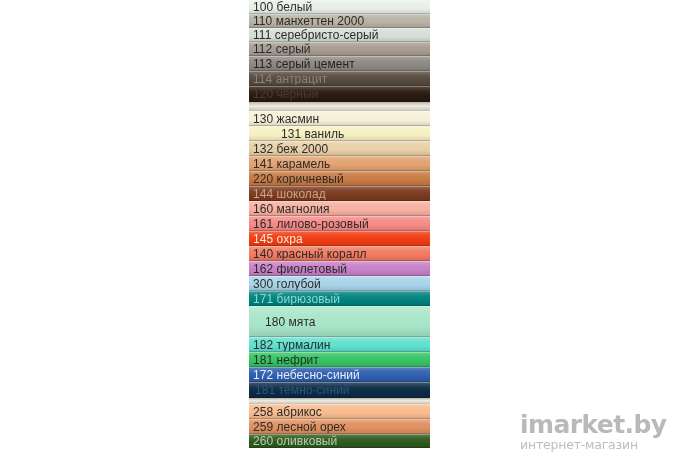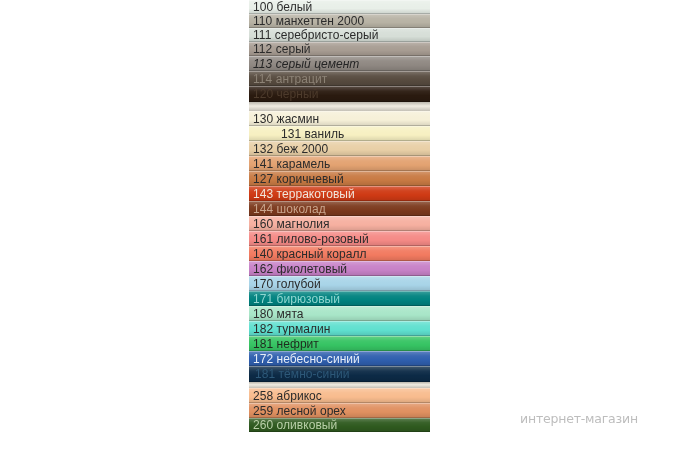--- a/index.html
+++ b/index.html
@@ -113,21 +113,21 @@
     <div class="swatch-row" style="background: rgb(214, 222, 215); height: 14px;">
       <div class="row-sheen"></div>
       <span class="swatch-label" style="color: rgb(43, 43, 43); position: relative;">111 серебристо-серый</span>
     </div>
     <div class="swatch-row" style="background: rgb(167, 156, 146); height: 14px;">
       <div class="row-sheen"></div>
       <span class="swatch-label" style="color: rgb(43, 43, 43); position: relative;">112 серый</span>
     </div>
     <div class="swatch-row" style="background: rgb(143, 136, 130); height: 15px;">
       <div class="row-sheen"></div>
-      <span class="swatch-label" style="color: rgb(36, 36, 36); position: relative; font-style: italic;">113 серый цемент</span>
+      <span class="swatch-label" style="color: rgb(36, 36, 36); position: relative;">113 серый цемент</span>
     </div>
     <div class="swatch-row" style="background: rgb(87, 75, 63); height: 15px;">
       <div class="row-sheen"></div>
       <span class="swatch-label" style="color: rgb(140, 130, 117); position: relative;">114 антрацит</span>
     </div>
     <div class="swatch-row" style="background: rgb(42, 26, 15); height: 16px;">
       <div class="row-sheen"></div>
       <span class="swatch-label" style="color: rgb(77, 59, 44); position: relative;">120 чёрный</span>
     </div>
     <div class="gap-row" style="background: rgb(239, 234, 222); height: 9px;"></div>
@@ -142,55 +142,55 @@
     <div class="swatch-row" style="background: rgb(232, 207, 166); height: 15px;">
       <div class="row-sheen"></div>
       <span class="swatch-label" style="color: rgb(43, 43, 43); position: relative;">132 беж 2000</span>
     </div>
     <div class="swatch-row" style="background: rgb(227, 162, 113); height: 15px;">
       <div class="row-sheen"></div>
       <span class="swatch-label" style="color: rgb(43, 43, 43); position: relative;">141 карамель</span>
     </div>
     <div class="swatch-row" style="background: rgb(200, 122, 67); height: 15px;">
       <div class="row-sheen"></div>
-      <span class="swatch-label" style="color: rgb(43, 43, 43); position: relative;">127 коричневый</span>
-    </div>
-    <div class="swatch-row" style="background: rgb(207, 58, 20); height: 15px;">
-      <div class="row-sheen"></div>
-      <span class="swatch-label" style="color: rgb(240, 230, 220); position: relative;">143 терракотовый</span>
+      <span class="swatch-label" style="color: rgb(43, 43, 43); position: relative;">220 коричневый</span>
     </div>
     <div class="swatch-row" style="background: rgb(124, 58, 30); height: 15px;">
       <div class="row-sheen"></div>
       <span class="swatch-label" style="color: rgb(201, 164, 140); position: relative;">144 шоколад</span>
     </div>
     <div class="swatch-row" style="background: rgb(246, 176, 160); height: 15px;">
       <div class="row-sheen"></div>
       <span class="swatch-label" style="color: rgb(43, 43, 43); position: relative;">160 магнолия</span>
     </div>
     <div class="swatch-row" style="background: rgb(245, 138, 134); height: 15px;">
       <div class="row-sheen"></div>
       <span class="swatch-label" style="color: rgb(43, 43, 43); position: relative;">161 лилово-розовый</span>
     </div>
+    <div class="swatch-row" style="background: rgb(242, 60, 18); height: 15px;">
+      <div class="row-sheen"></div>
+      <span class="swatch-label" style="color: rgb(245, 236, 226); position: relative;">145 охра</span>
+    </div>
     <div class="swatch-row" style="background: rgb(242, 122, 96); height: 15px;">
       <div class="row-sheen"></div>
       <span class="swatch-label" style="color: rgb(43, 43, 43); position: relative;">140 красный коралл</span>
     </div>
     <div class="swatch-row" style="background: rgb(199, 129, 199); height: 15px; text-align: right;">
       <div class="row-sheen"></div>
       <span class="swatch-label" style="color: rgb(43, 43, 43); position: relative;">162 фиолетовый</span>
     </div>
     <div class="swatch-row" style="background: rgb(168, 212, 232); height: 15px;">
       <div class="row-sheen"></div>
-      <span class="swatch-label" style="color: rgb(43, 43, 43); position: relative;">170 голубой</span>
+      <span class="swatch-label" style="color: rgb(43, 43, 43); position: relative;">300 голубой</span>
     </div>
     <div class="swatch-row" style="background: rgb(0, 130, 127); height: 15px;">
       <div class="row-sheen"></div>
       <span class="swatch-label" style="color: rgb(143, 214, 207); position: relative;">171 бирюзовый</span>
     </div>
-    <div class="swatch-row" style="background: rgb(168, 230, 200); height: 15px;">
+    <div class="swatch-row" style="background: rgb(168, 230, 200); height: 31px; padding-left: 12px;">
       <div class="row-sheen"></div>
       <span class="swatch-label" style="color: rgb(43, 43, 43); position: relative;">180 мята</span>
     </div>
     <div class="swatch-row" style="background: rgb(95, 224, 207); height: 15px;">
       <div class="row-sheen"></div>
       <span class="swatch-label" style="color: rgb(43, 43, 43); position: relative;">182 турмалин</span>
     </div>
     <div class="swatch-row" style="background: rgb(54, 196, 99); height: 15px;">
       <div class="row-sheen"></div>
       <span class="swatch-label" style="color: rgb(31, 43, 31); position: relative;">181 нефрит</span>
@@ -212,14 +212,15 @@
       <div class="row-sheen"></div>
       <span class="swatch-label" style="color: rgb(43, 43, 43); position: relative;">259 лесной орех</span>
     </div>
     <div class="swatch-row" style="background: rgb(47, 90, 31); height: 14px;">
       <div class="row-sheen"></div>
       <span class="swatch-label" style="color: rgb(185, 207, 168); position: relative;">260 оливковый</span>
     </div>
   </div>
 
 <div id="watermark">
+  <div class="wm-main">imarket.by</div>
   <div class="wm-sub">интернет-магазин</div>
 </div>
 
 </body></html>

